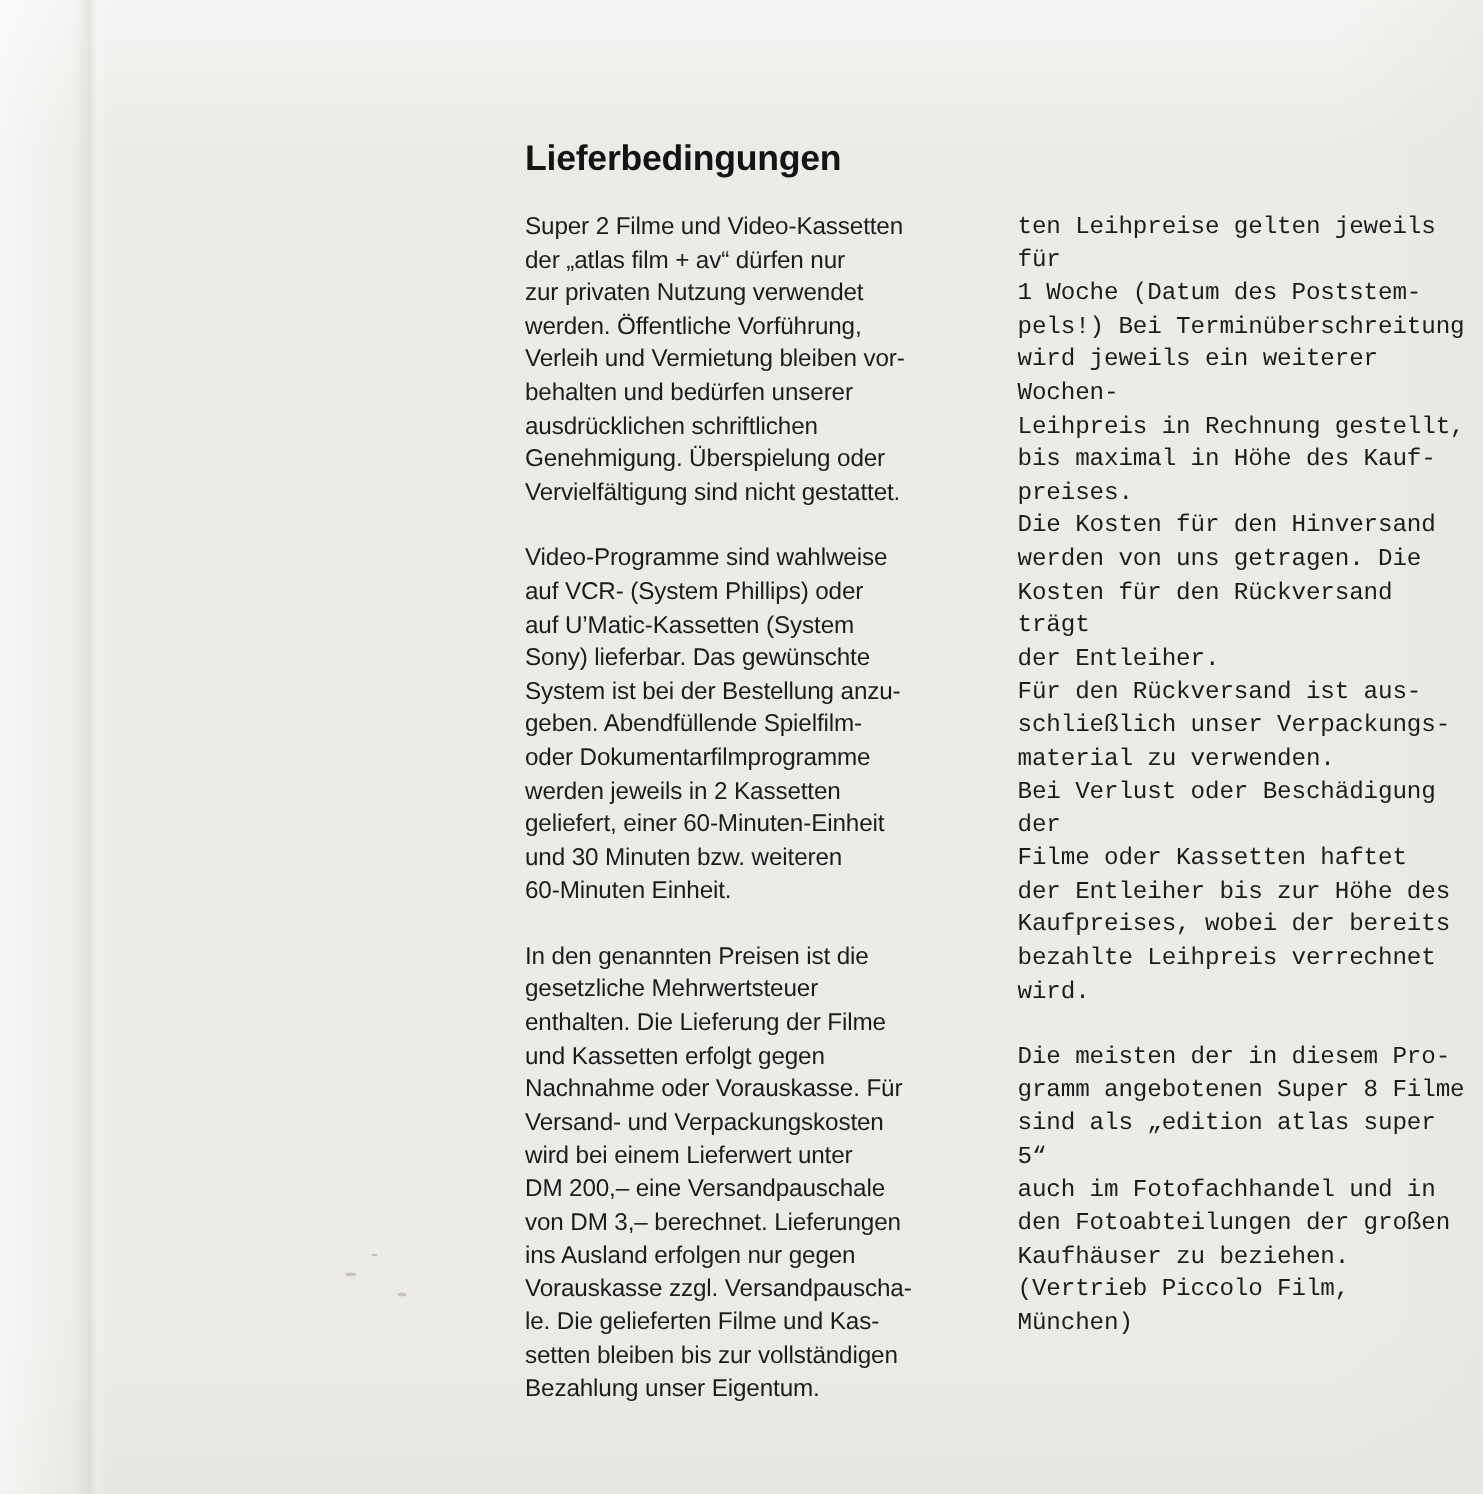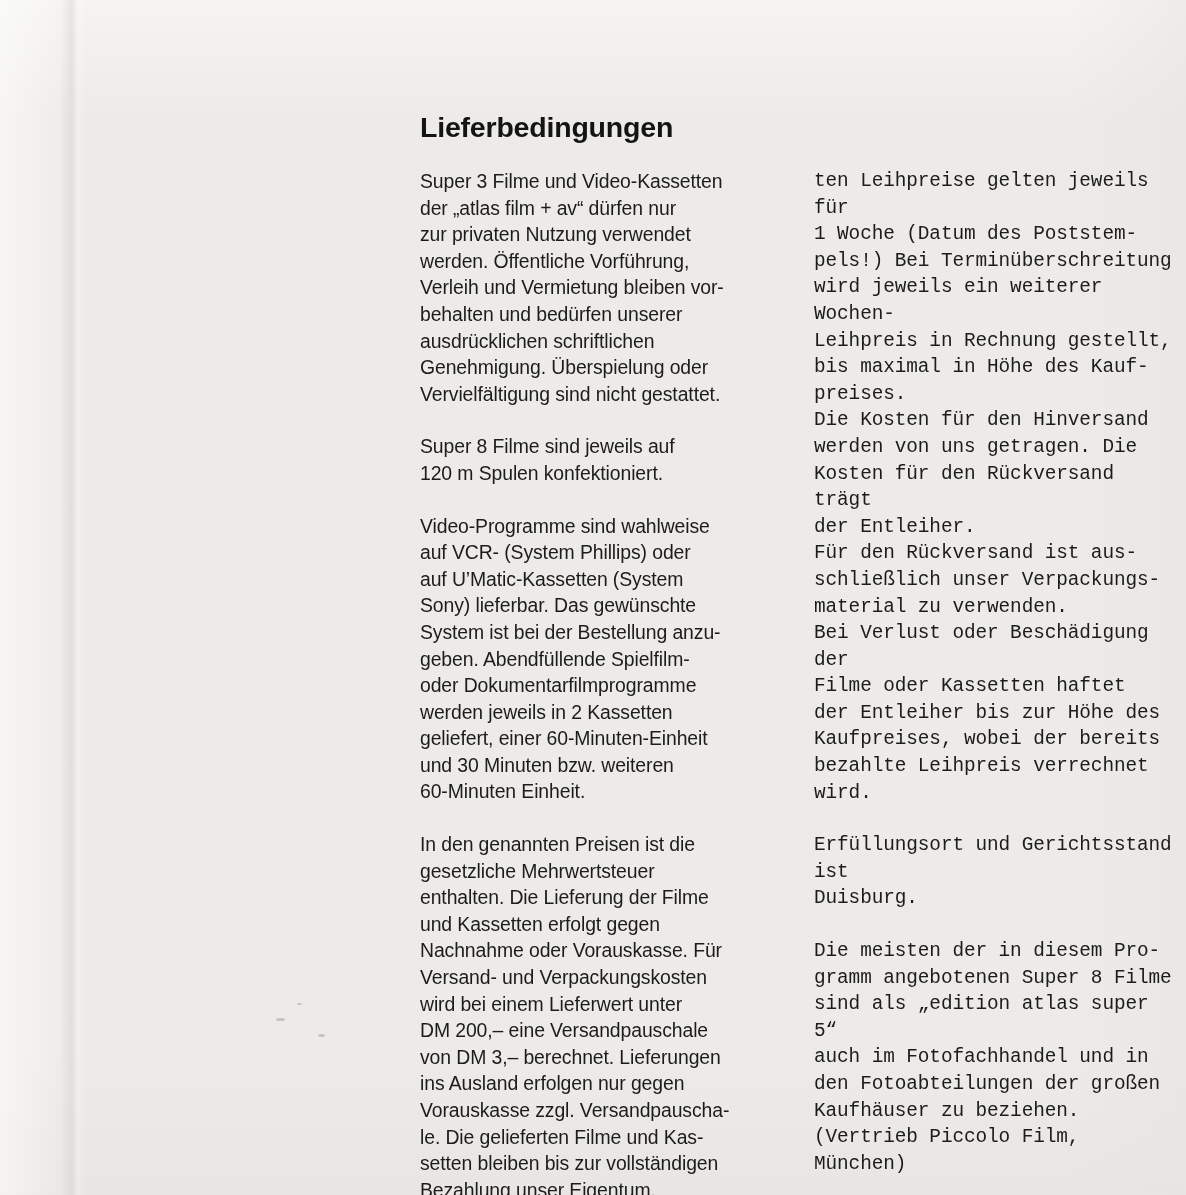--- a/index.html
+++ b/index.html
@@ -104,31 +104,29 @@
 <div class="scan-speck" style="left:318px;top:1034px;width:7px;height:3px;"></div>
 <div class="scan-speck" style="left:297px;top:1003px;width:5px;height:2px;"></div>
 
 <div class="doc">
 
   <h1 class="doc-title">Lieferbedingungen</h1>
 
   <div class="columns">
 
     <div class="col col-left">
-      <p class="para">Super 3 Filme und Video-Kassetten
+      <p class="para">Super 2 Filme und Video-Kassetten
 der „atlas film + av“ dürfen nur
 zur privaten Nutzung verwendet
 werden. Öffentliche Vorführung,
 Verleih und Vermietung bleiben vor-
 behalten und bedürfen unserer
 ausdrücklichen schriftlichen
 Genehmigung. Überspielung oder
 Vervielfältigung sind nicht gestattet.</p>
-      <p class="para">Super 8 Filme sind jeweils auf
-120 m Spulen konfektioniert.</p>
       <p class="para">Video-Programme sind wahlweise
 auf VCR- (System Phillips) oder
 auf U’Matic-Kassetten (System
 Sony) lieferbar. Das gewünschte
 System ist bei der Bestellung anzu-
 geben. Abendfüllende Spielfilm-
 oder Dokumentarfilmprogramme
 werden jeweils in 2 Kassetten
 geliefert, einer 60-Minuten-Einheit
 und 30 Minuten bzw. weiteren
@@ -163,22 +161,20 @@
 Kosten für den Rückversand trägt
 der Entleiher.
 Für den Rückversand ist aus-
 schließlich unser Verpackungs-
 material zu verwenden.
 Bei Verlust oder Beschädigung der
 Filme oder Kassetten haftet
 der Entleiher bis zur Höhe des
 Kaufpreises, wobei der bereits
 bezahlte Leihpreis verrechnet wird.</p>
-      <p class="para">Erfüllungsort und Gerichtsstand ist
-Duisburg.</p>
       <p class="para tight">Die meisten der in diesem Pro-
 gramm angebotenen Super 8 Filme
 sind als „edition atlas super 5“
 auch im Fotofachhandel und in
 den Fotoabteilungen der großen
 Kaufhäuser zu beziehen.
 (Vertrieb Piccolo Film, München)</p>
     </div>
 
   </div>

